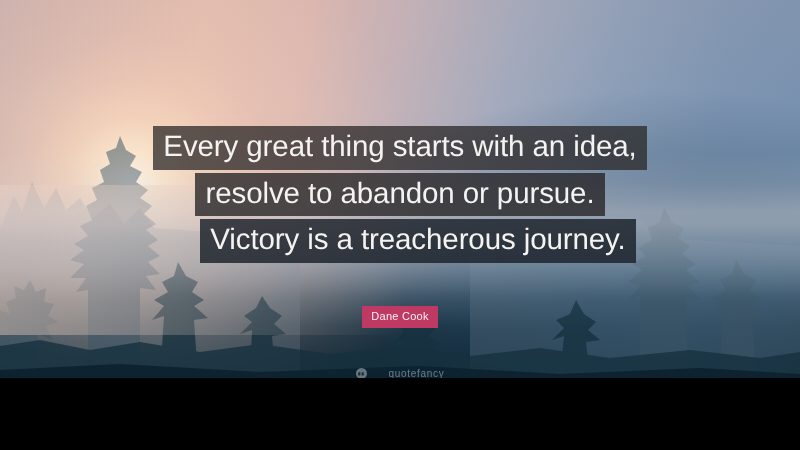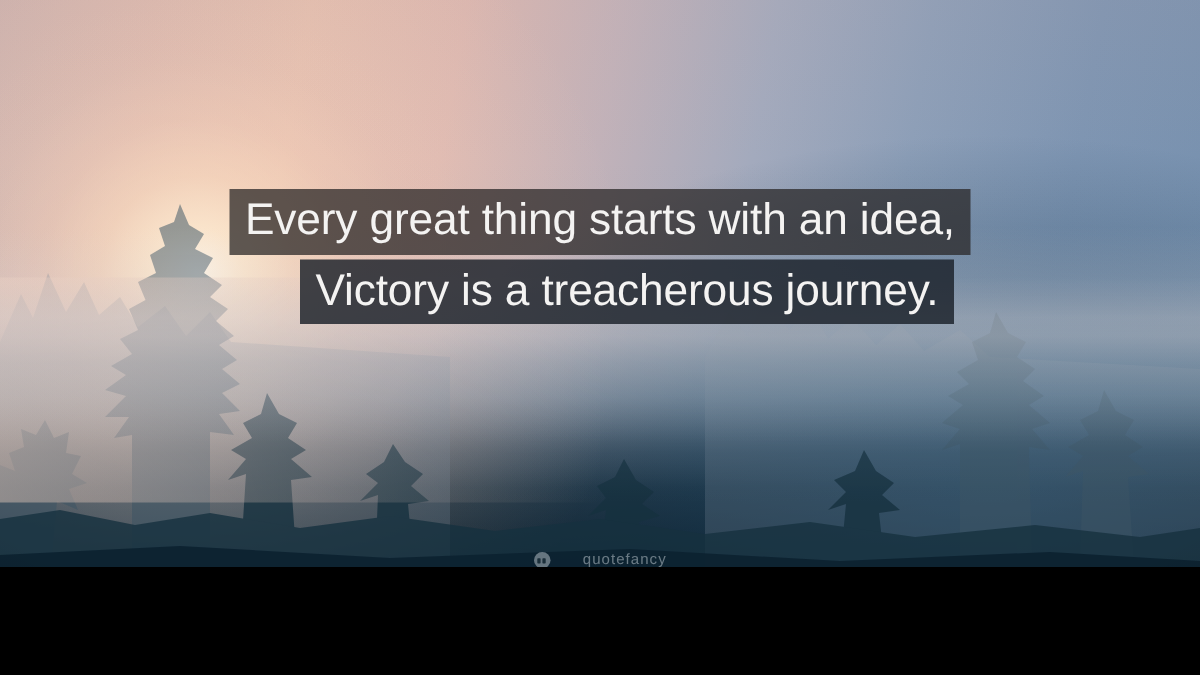--- a/index.html
+++ b/index.html
@@ -253,23 +253,27 @@
     </svg>
   </div>
 
   <div class="fog"></div>
   <div class="fog-warm"></div>
   <div class="bg-layer mist"></div>
   <div class="vignette"></div>
 
   <div class="quote-block">
     <span class="quote-line l1">Every great thing starts with an idea,</span>
+    <span class="quote-line l3">resolve to abandon or pursue.</span>
     <span class="quote-line l4">Victory is a treacherous journey.</span>
   </div>
 
+  <div class="author-wrap">
+    <span class="author-badge">Dane Cook</span>
+  </div>
 
   <div class="watermark">
     <span class="wm-logo">
       <svg width="8" height="8" viewBox="0 0 8 8" aria-hidden="true">
         <rect x="1.2" y="2.2" width="2.2" height="3.4" rx="0.5" fill="#2a3b44"></rect>
         <rect x="4.6" y="2.2" width="2.2" height="3.4" rx="0.5" fill="#2a3b44"></rect>
       </svg>
     </span>
     <span class="wm-text">quotefancy</span>
   </div>

